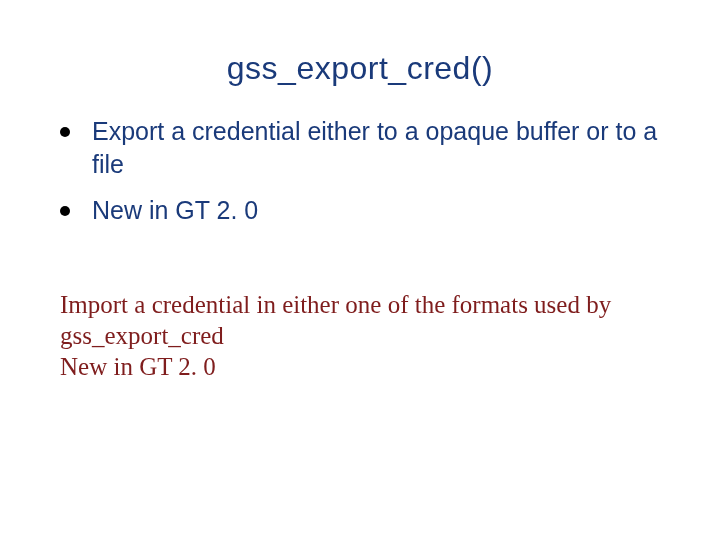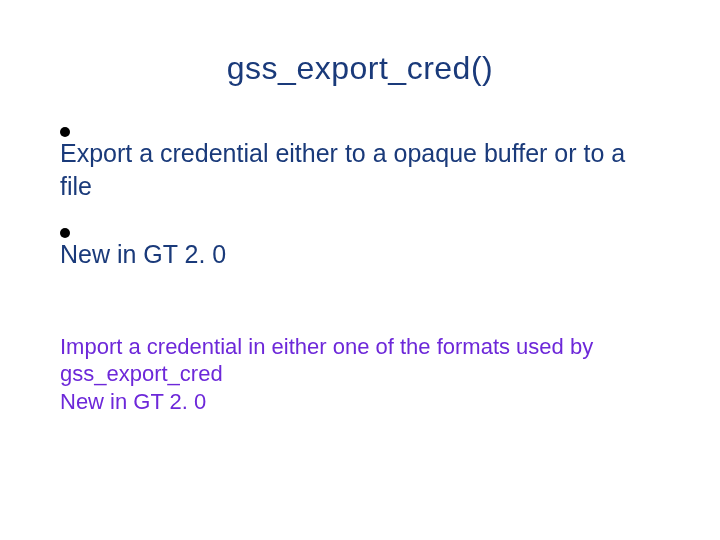--- a/index.html
+++ b/index.html
@@ -27,21 +27,20 @@
     padding-bottom: 28px;
     letter-spacing: 0.5px;
   }
   .bullets {
     margin: 0 60px 0 60px;
   }
   .bullet-row {
     display: flex;
     align-items: flex-start;
     margin-bottom: 14px;
-    flex-direction: column;
   }
   .bullet-dot {
     width: 10px;
     height: 10px;
     border-radius: 50%;
     background: #000000;
     flex: 0 0 auto;
     margin-top: 12px;
     margin-right: 22px;
   }
@@ -53,23 +52,23 @@
   .lower {
     margin: 62px 60px 0 60px;
   }
   .subheading {
     font-family: "Times New Roman", Times, serif;
     color: #000000;
     font-size: 24px;
     margin-bottom: 26px;
   }
   .body-text {
-    font-family: Liberation Sans, sans-serif;
-    color: #6d28d9;
-    font-size: 22px;
+    font-family: Liberation Serif, serif;
+    color: #7f1d1d;
+    font-size: 25px;
     line-height: 1.25;
   }
 </style>
 </head>
 <body>
 
 <div class="slide">
 
   <div class="title">gss_export_cred()</div>
 

